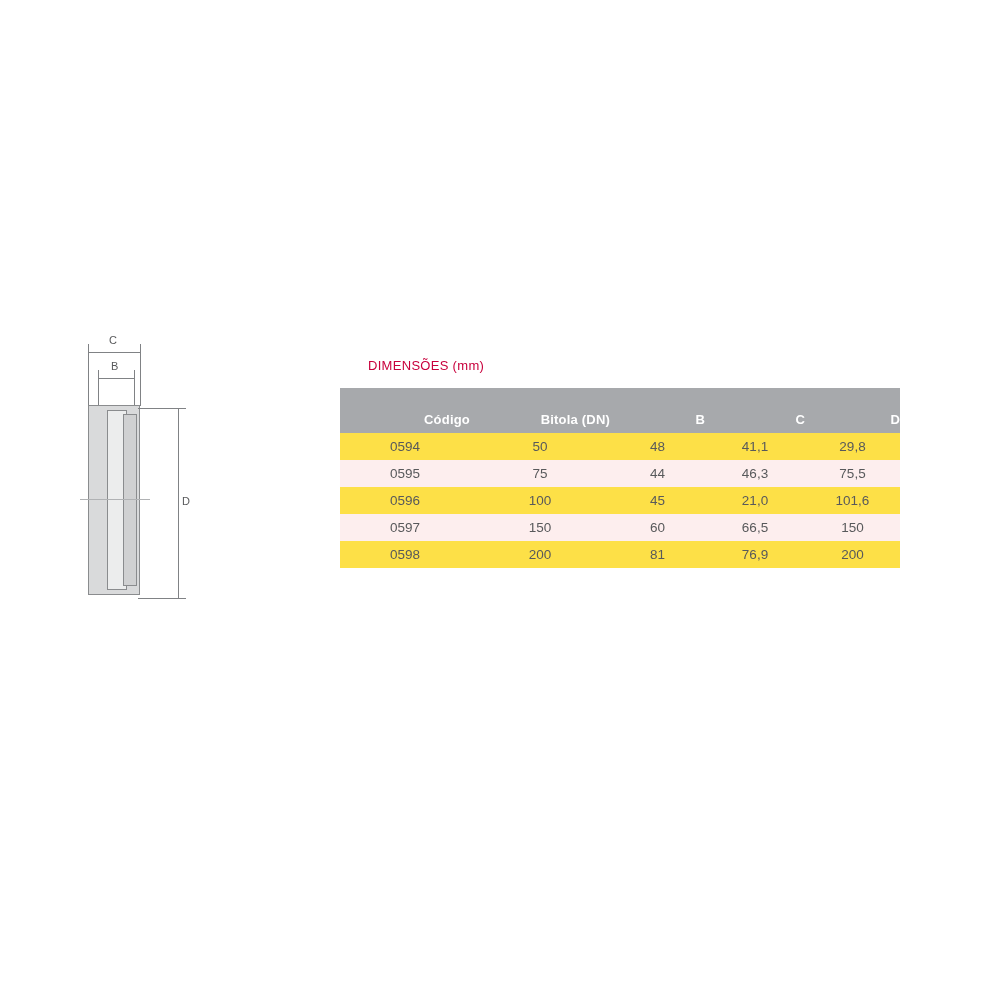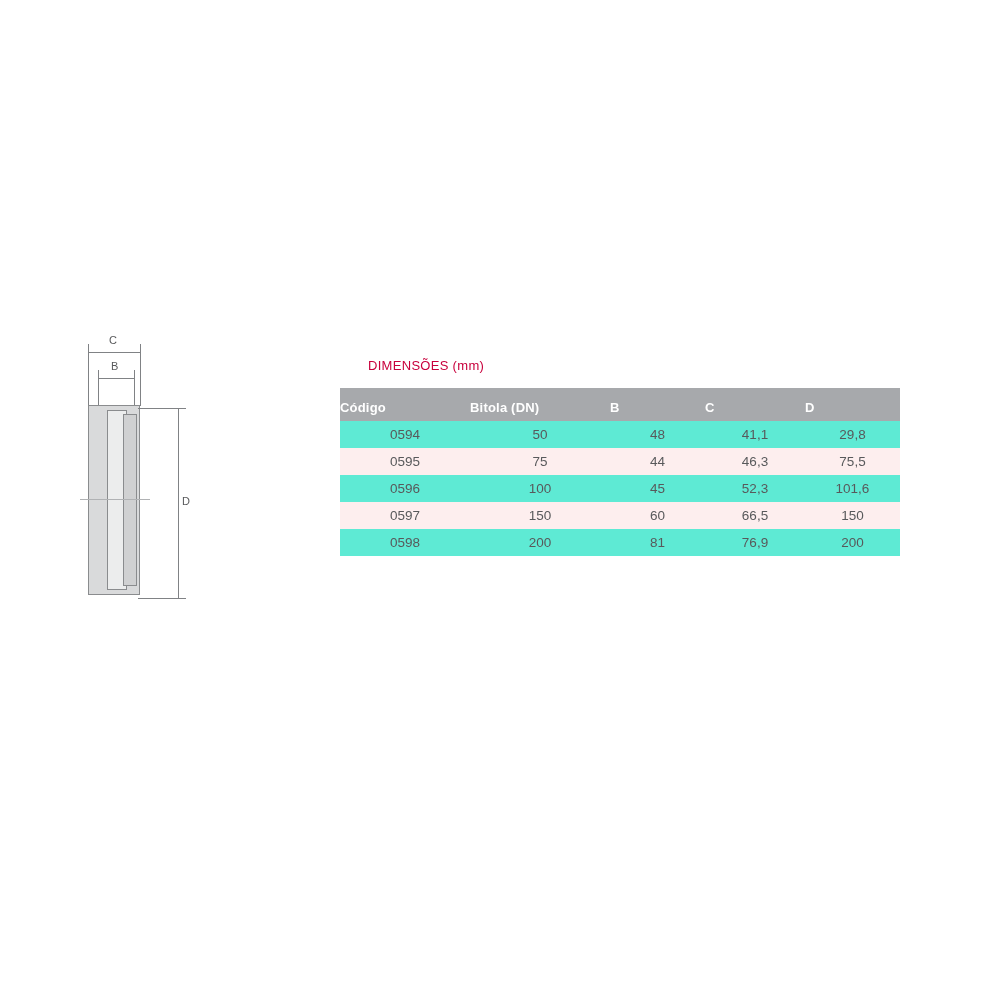--- a/index.html
+++ b/index.html
@@ -114,32 +114,32 @@
     border-collapse: collapse;
     width: 560px;
     table-layout: fixed;
     font-size: 13px;
   }
   table.dims thead th {
     background: #a7a9ac;
     color: #ffffff;
     font-weight: bold;
     font-size: 13px;
-    padding: 12px 0 6px 0;
-    text-align: left;
+    padding: 24px 0 6px 0;
+    text-align: right;
     letter-spacing: .2px;
   }
   table.dims tbody td {
     text-align: center;
     padding: 6px 0;
     color: #58595b;
     font-size: 13.5px;
   }
   table.dims tbody tr.odd td {
-    background: #5eead4;
+    background: #fde047;
   }
   table.dims tbody tr.even td {
     background: #fdeeee;
   }
 </style>
 </head>
 <body>
 
 <div class="drawing">
 
@@ -189,21 +189,21 @@
         <td>0595</td>
         <td>75</td>
         <td>44</td>
         <td>46,3</td>
         <td>75,5</td>
       </tr>
       <tr class="odd">
         <td>0596</td>
         <td>100</td>
         <td>45</td>
-        <td>52,3</td>
+        <td>21,0</td>
         <td>101,6</td>
       </tr>
       <tr class="even">
         <td>0597</td>
         <td>150</td>
         <td>60</td>
         <td>66,5</td>
         <td>150</td>
       </tr>
       <tr class="odd">

